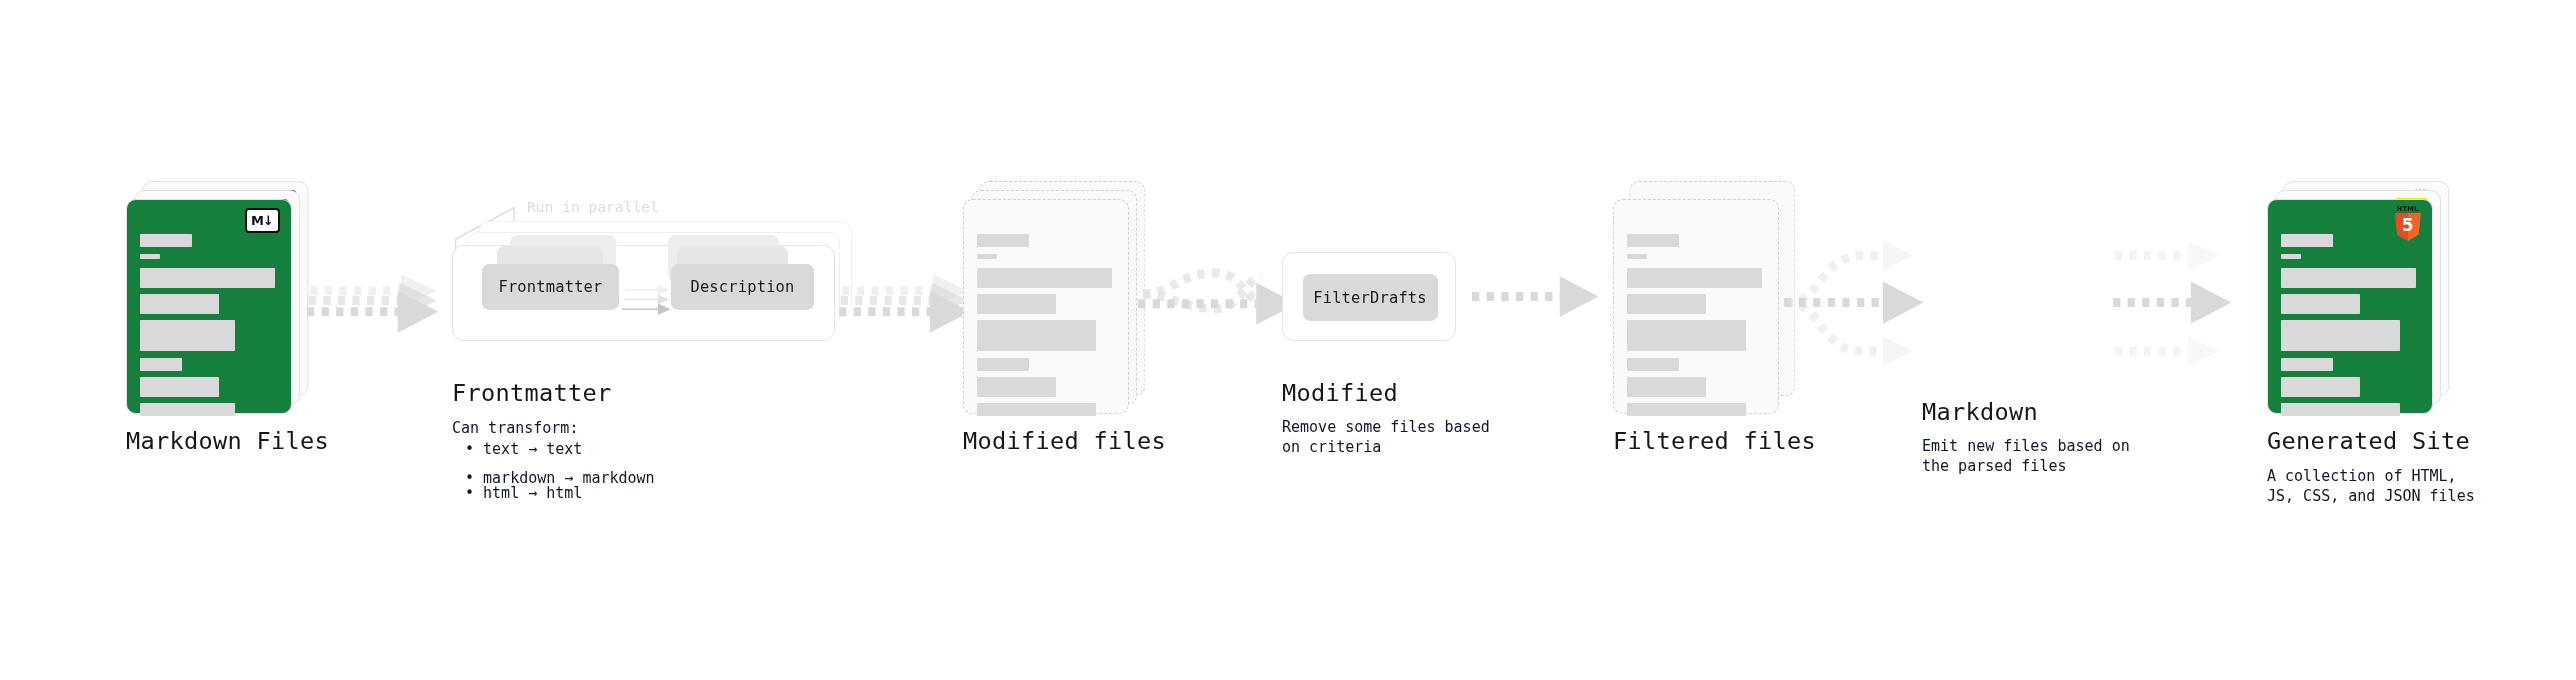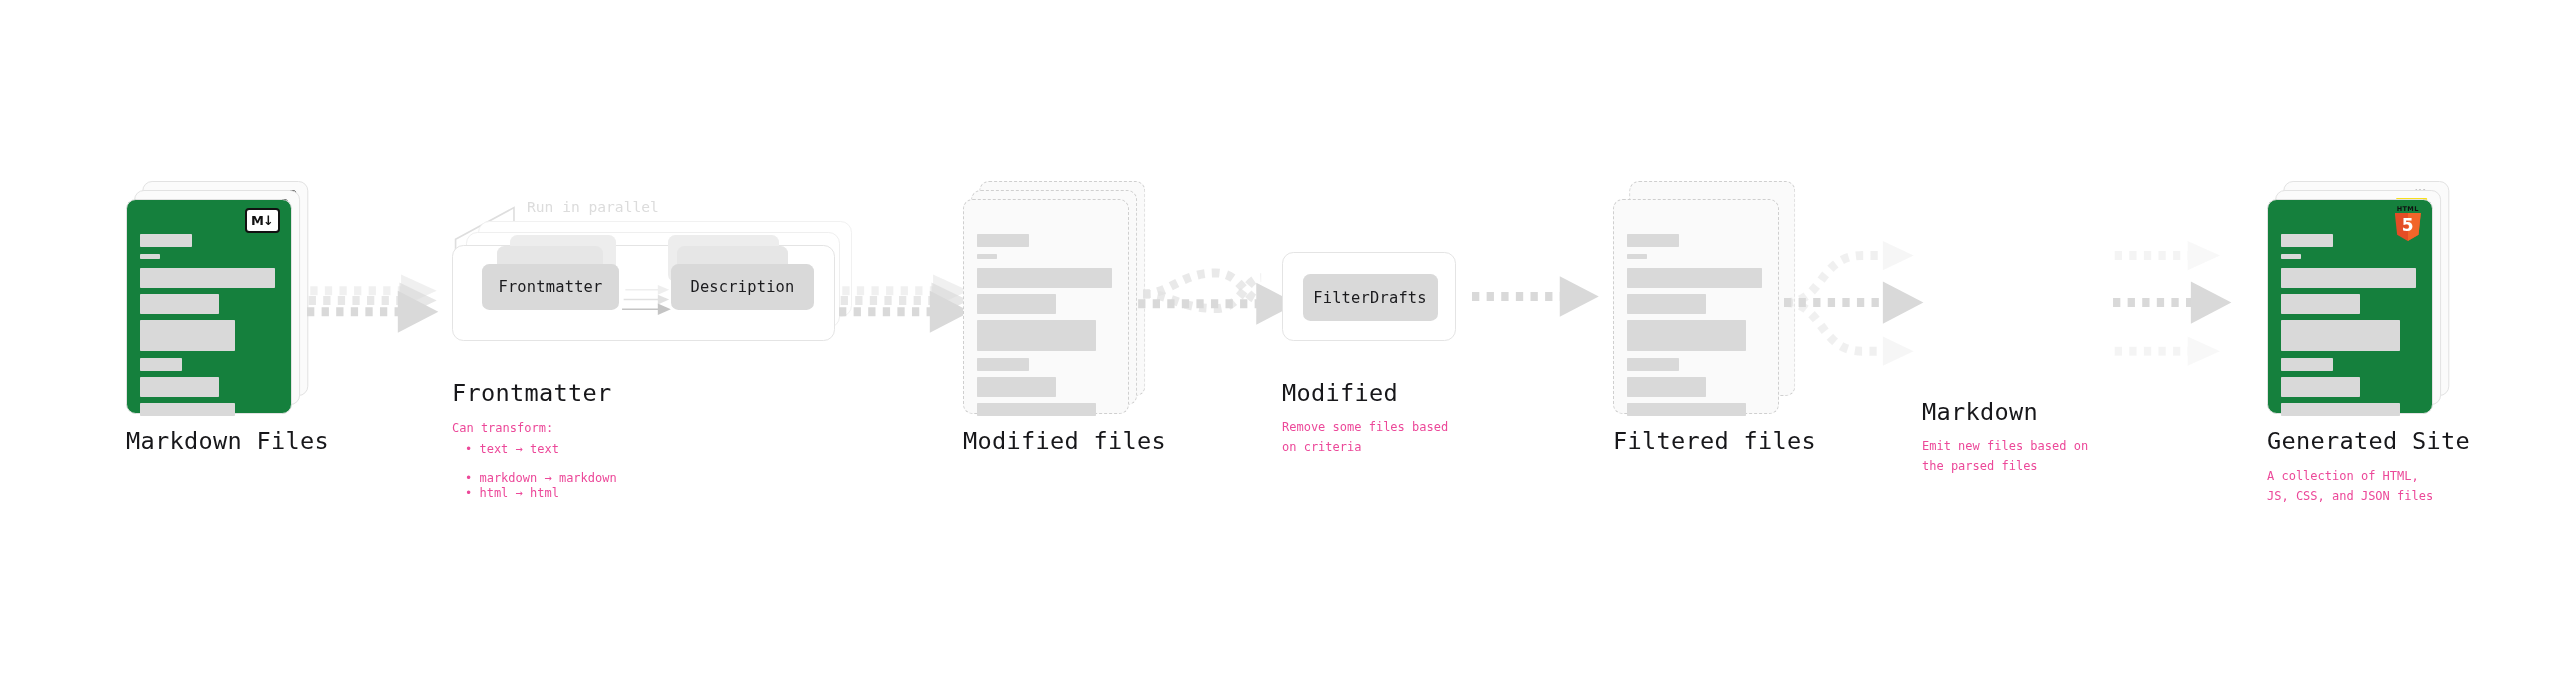--- a/index.html
+++ b/index.html
@@ -9,21 +9,21 @@
     -webkit-font-smoothing:antialiased;
   }
   #stage{position:relative;width:2576px;height:681px;}
 
   
   .abs{position:absolute;}
   .stage-title{
     font-size:23.6px;color:#17171a;letter-spacing:0.3px;white-space:nowrap;
   }
   .stage-desc{
-    font-size:12px;color:#ec4899;line-height:20.3px;white-space:pre;
+    font-size:15px;color:#0f172a;line-height:20.3px;white-space:pre;
   }
 
   
   .doc-stack{position:absolute;width:166px;height:236px;}
   .doc-card{
     position:absolute;left:0;top:0;width:166px;height:215px;
     border-radius:9.8px;background:#fbfbfb;border:1.1px solid #e2e2e2;
     box-sizing:border-box;
   }
   .doc-card.back2{transform:translate(16.3px,-18px);}

